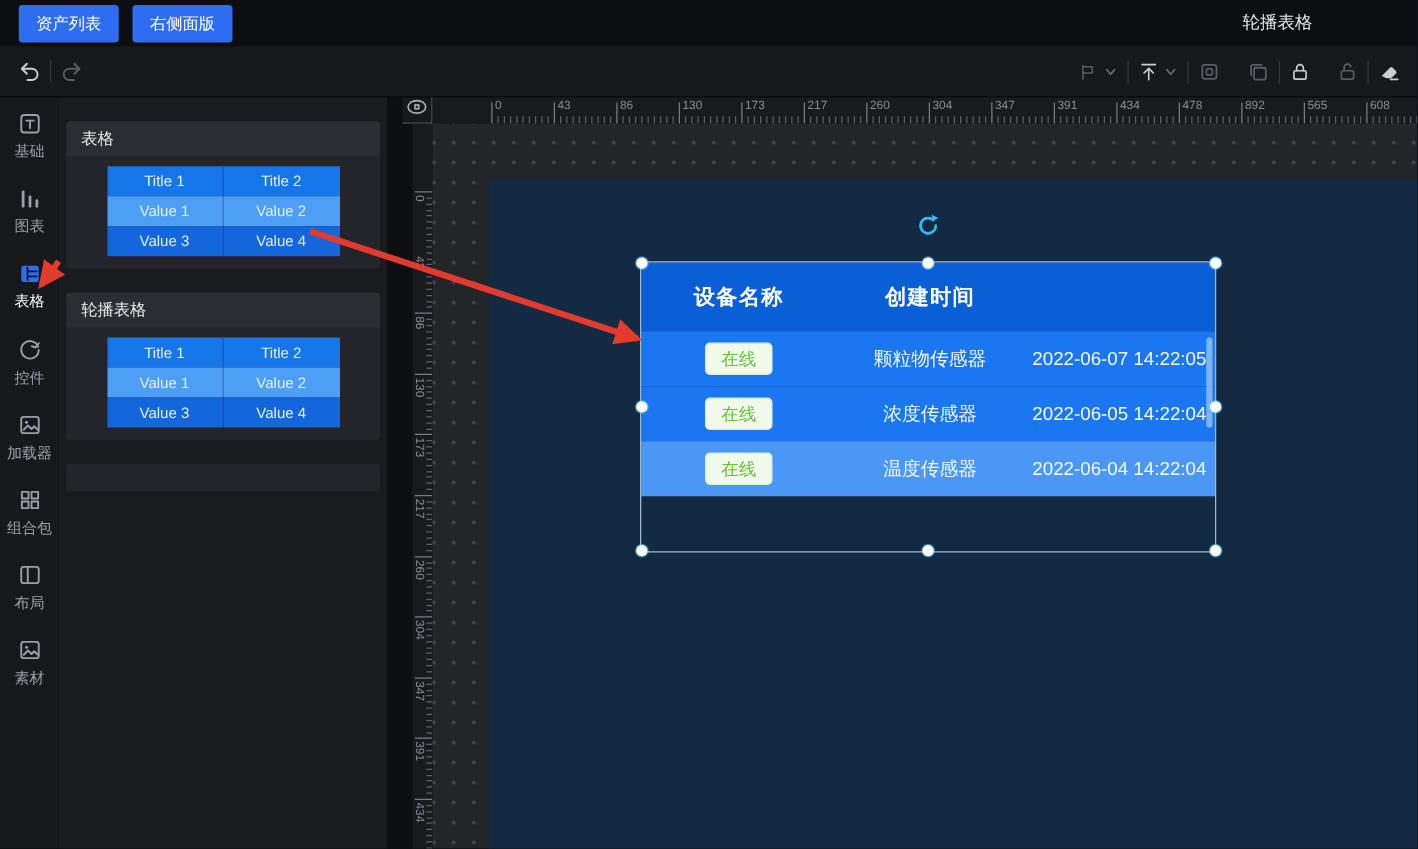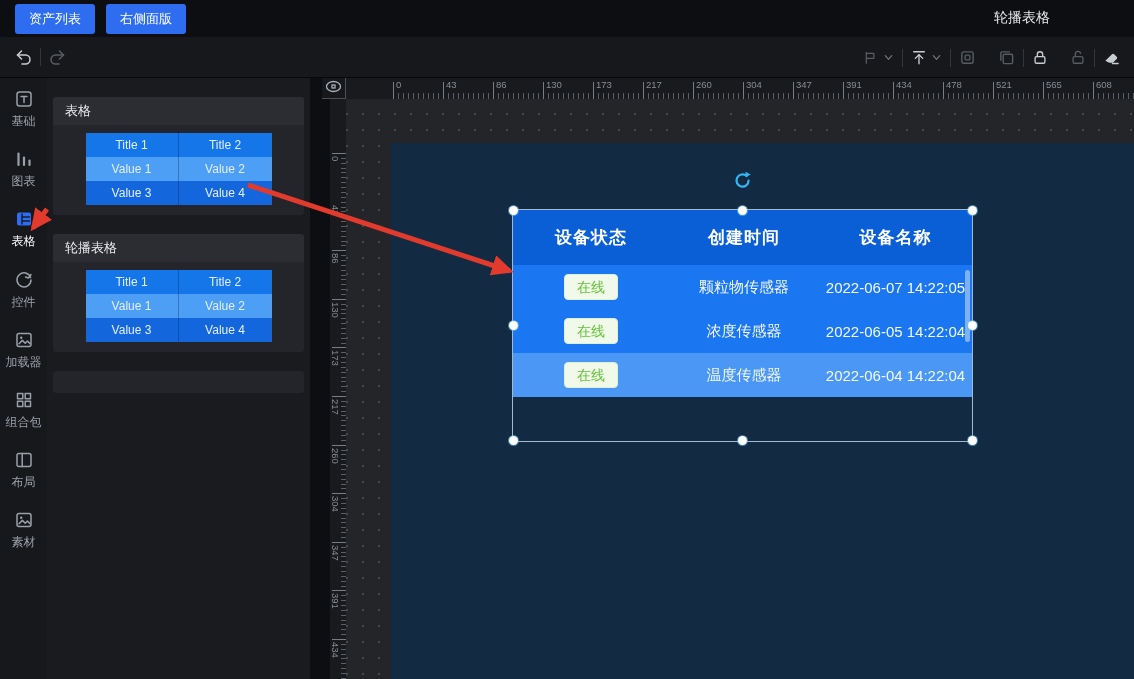--- a/index.html
+++ b/index.html
@@ -468,21 +468,21 @@
       <div class="hlabel" style="left: 150px;">86</div>
       <div class="hlabel" style="left: 200px;">130</div>
       <div class="hlabel" style="left: 250px;">173</div>
       <div class="hlabel" style="left: 300px;">217</div>
       <div class="hlabel" style="left: 350px;">260</div>
       <div class="hlabel" style="left: 400px;">304</div>
       <div class="hlabel" style="left: 450px;">347</div>
       <div class="hlabel" style="left: 500px;">391</div>
       <div class="hlabel" style="left: 550px;">434</div>
       <div class="hlabel" style="left: 600px;">478</div>
-      <div class="hlabel" style="left: 650px;">521</div>
+      <div class="hlabel" style="left: 650px;">892</div>
       <div class="hlabel" style="left: 700px;">565</div>
       <div class="hlabel" style="left: 750px;">608</div>
     </div>
   <div class="vruler" id="vruler">
       <div class="vtick major" style="top: 54px;"></div>
       <div class="vtick minor" style="top: 58.9px;"></div>
       <div class="vtick minor" style="top: 63.7px;"></div>
       <div class="vtick minor" style="top: 68.6px;"></div>
       <div class="vtick minor" style="top: 73.4px;"></div>
       <div class="vtick minor" style="top: 78.3px;"></div>
@@ -600,23 +600,22 @@
       <div class="vlabel" style="top: 445.8px;">347</div>
       <div class="vlabel" style="top: 494.4px;">391</div>
       <div class="vlabel" style="top: 543px;">434</div>
     </div>
 
   <div class="canvas"></div>
   <div class="artboard"></div>
 
   <div class="widget">
     <div class="thead">
-      <div>设备状态</div>
+      <div>设备名称</div>
       <div>创建时间</div>
-      <div>设备名称</div>
     </div>
     <div id="widget-rows">
         <div class="trow odd">
           <div><span class="badge online">在线</span></div>
   <div>颗粒物传感器</div>
   <div>2022-06-07 14:22:05</div>
         </div>
         <div class="trow odd">
           <div><span class="badge online">在线</span></div>
   <div>浓度传感器</div>

